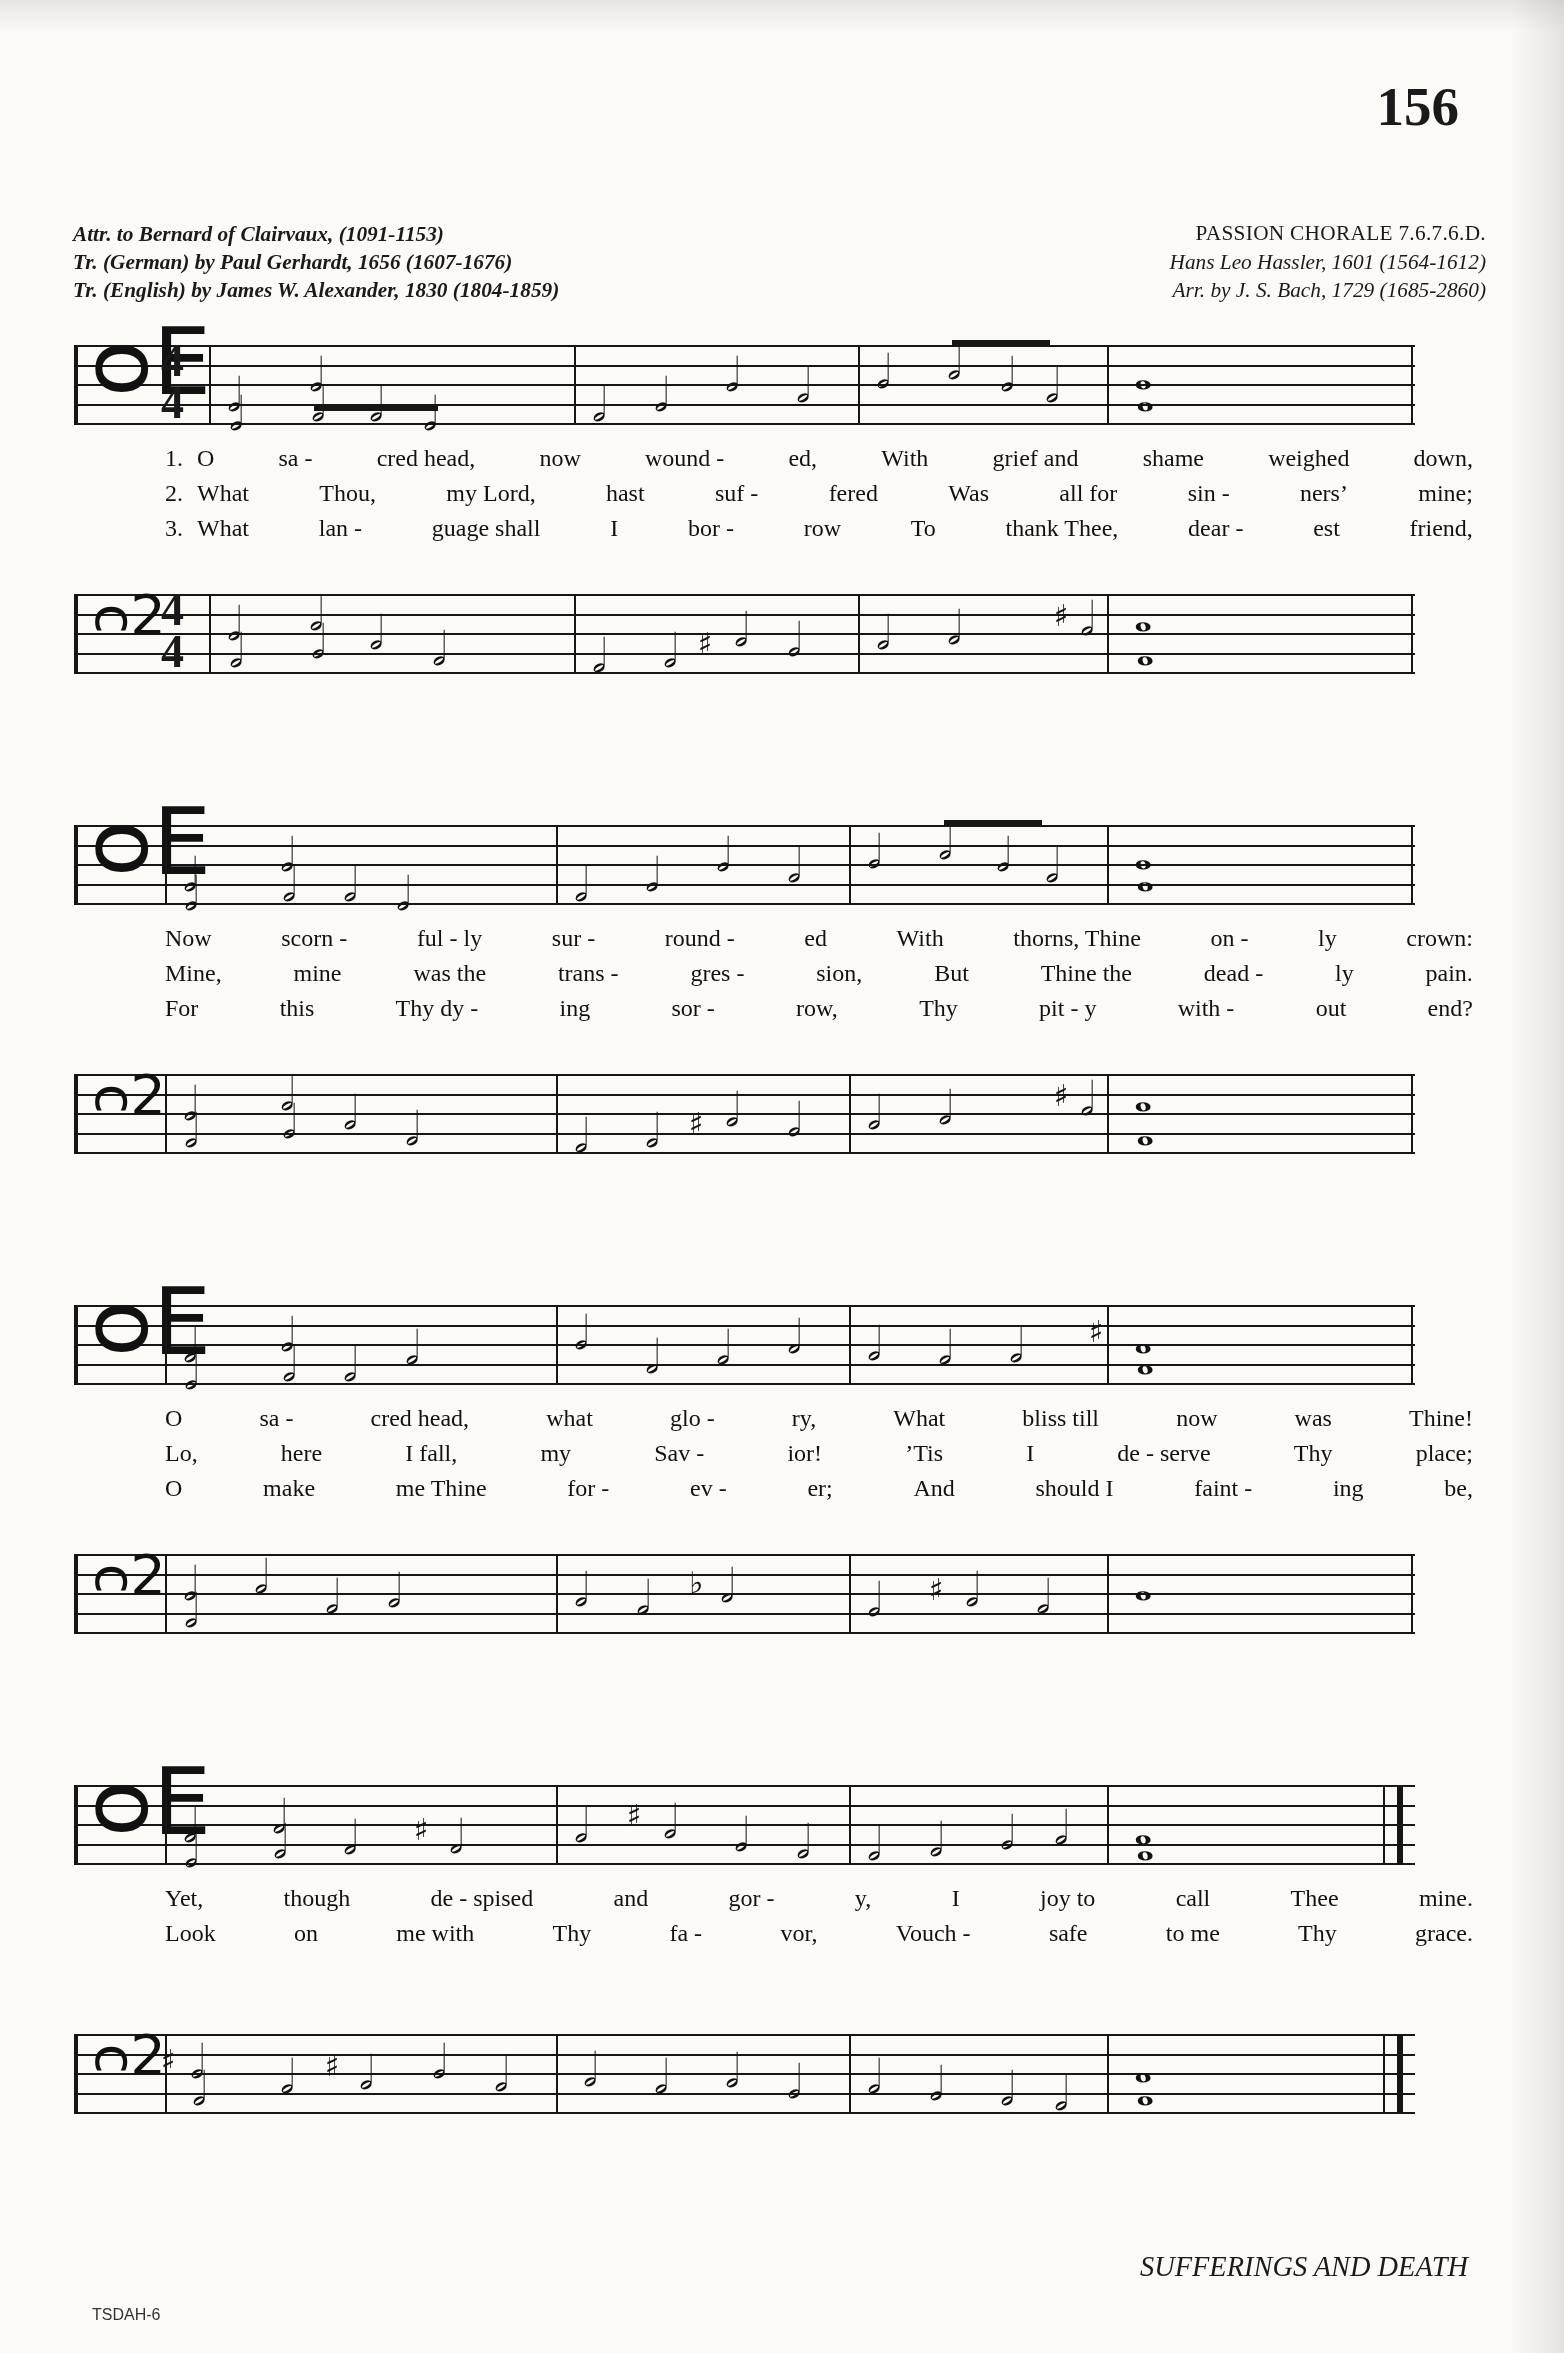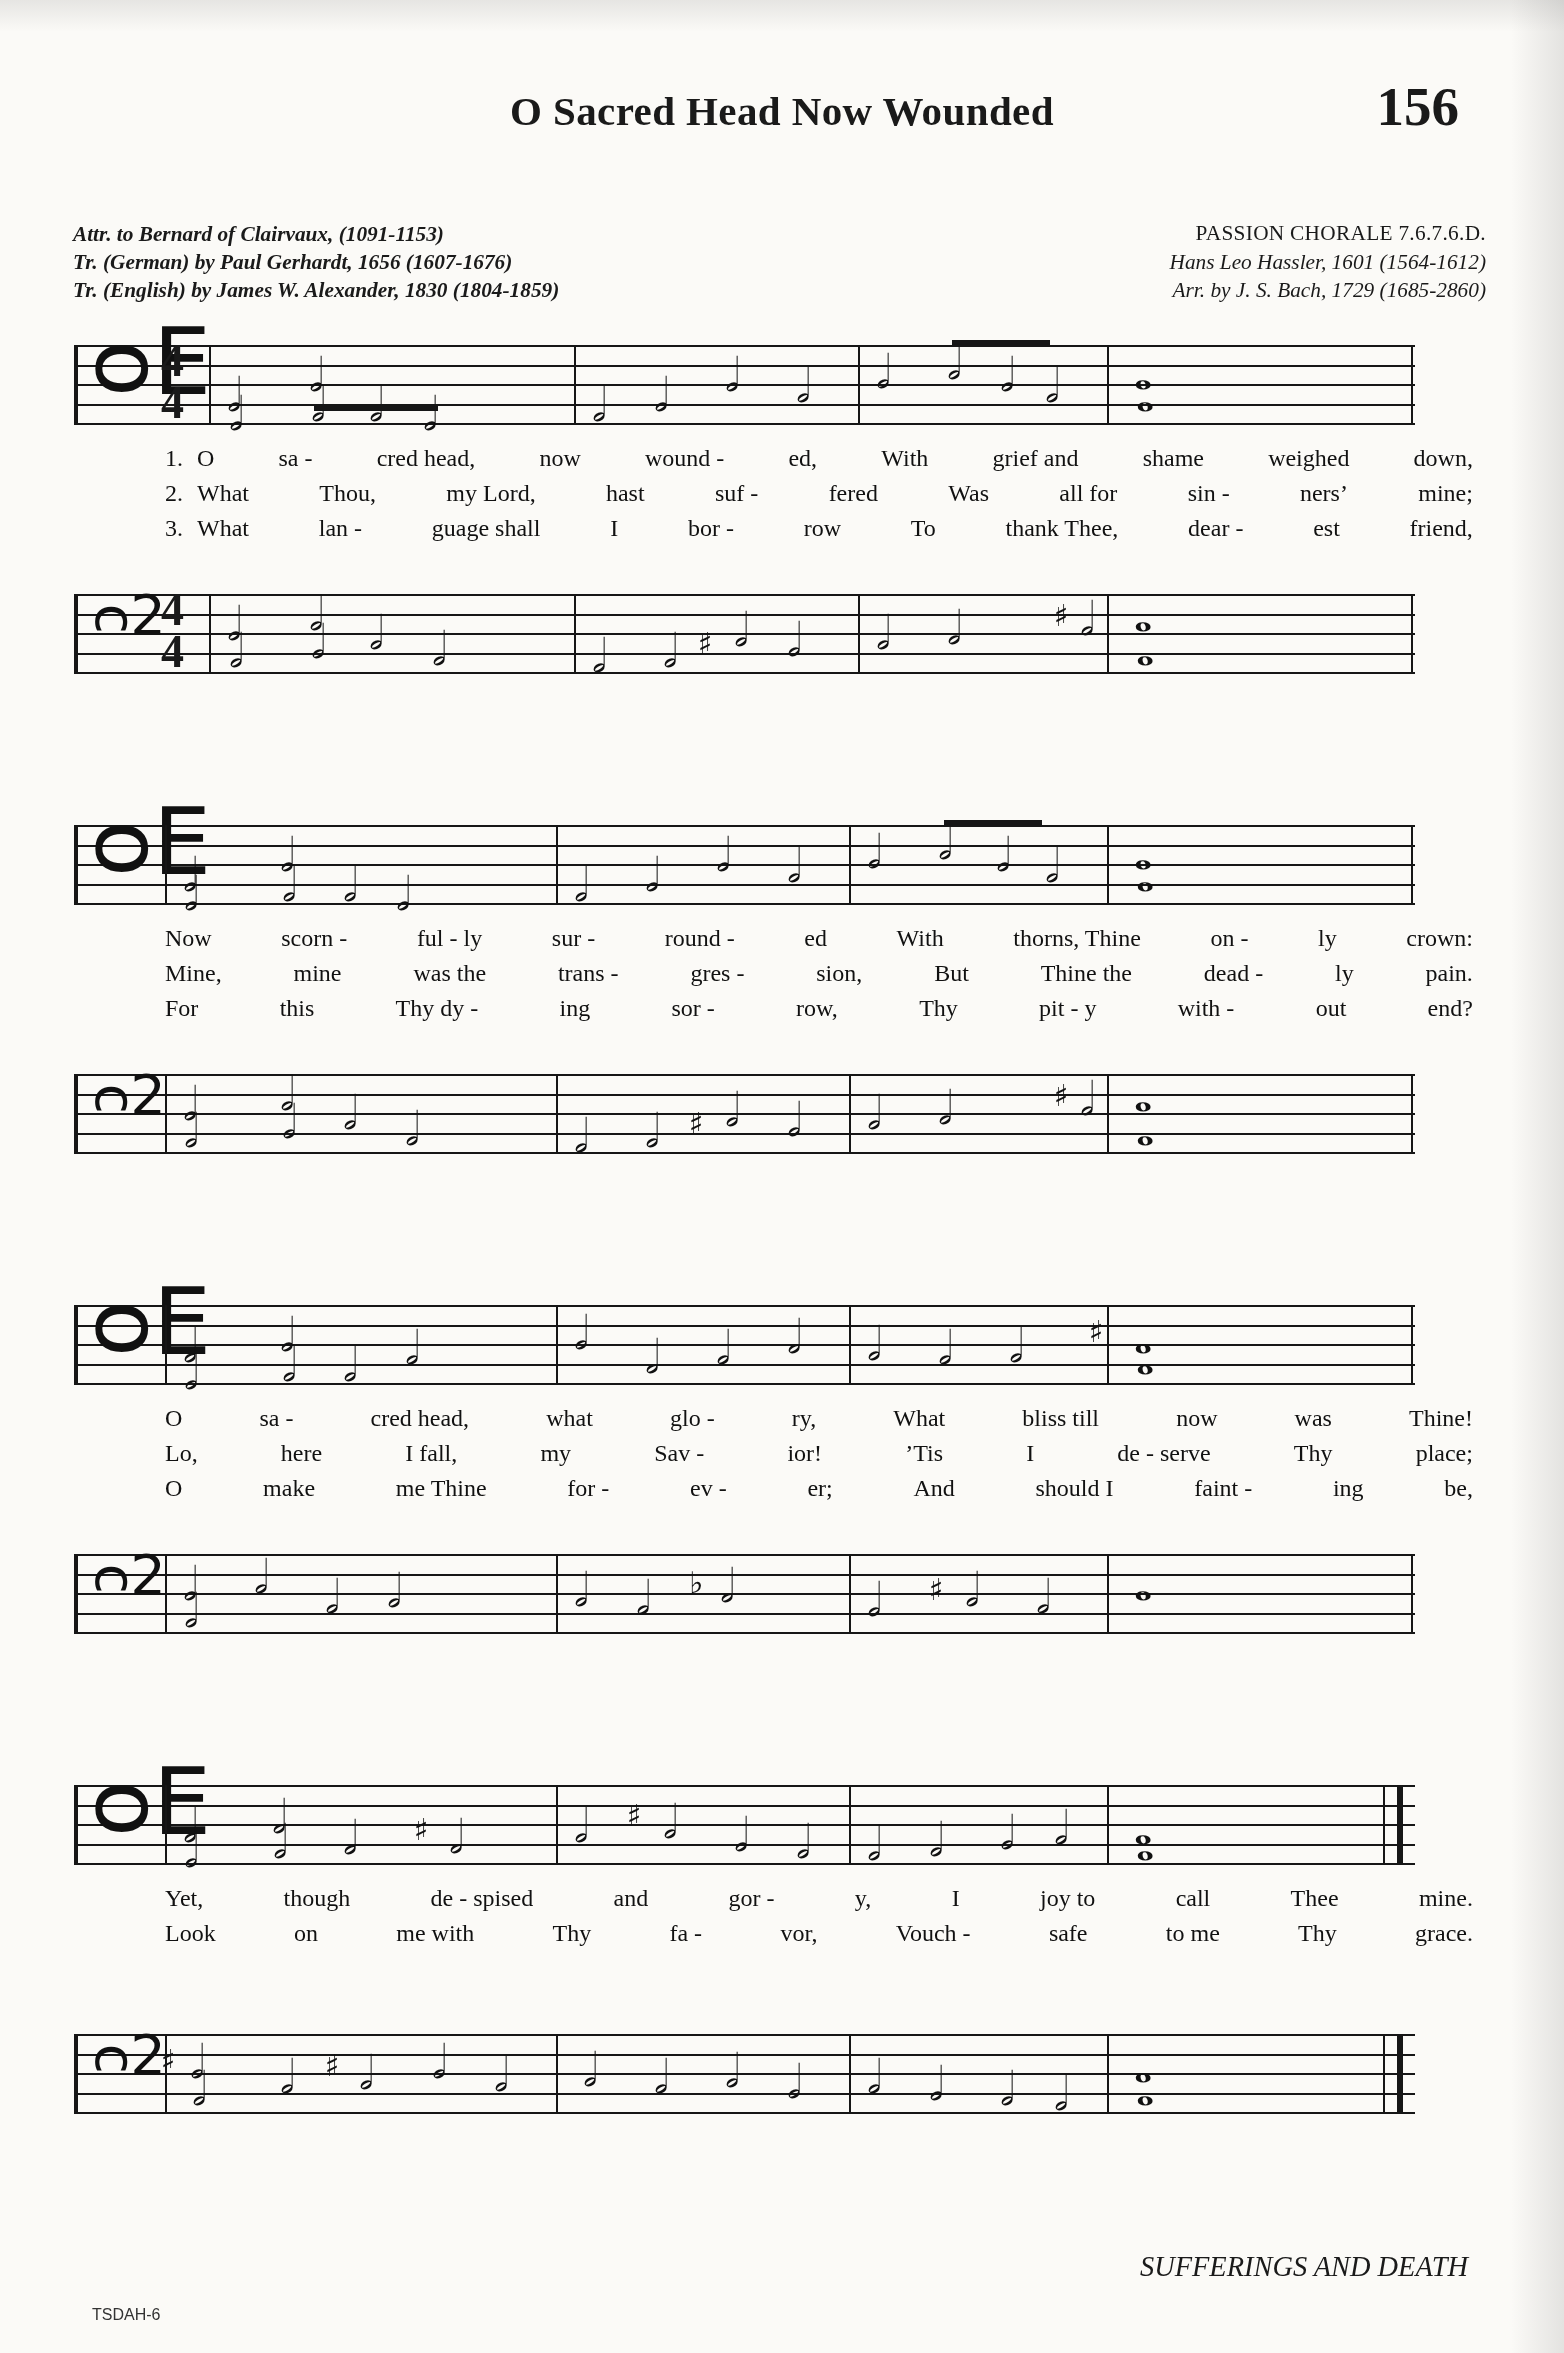--- a/index.html
+++ b/index.html
@@ -209,21 +209,20 @@
   }
 </style>
 </head>
 <body>
 
 <div class="page">
 
   <div class="scan-shade-top"></div>
   <div class="scan-shade-right"></div>
 
-  <div class="title">O Sacred Head Now Wounded</div>
   <div class="hymn-number">156</div>
 
   <div class="attrib-left">
     <div>Attr. to Bernard of Clairvaux, (1091-1153)</div>
     <div>Tr. (German) by Paul Gerhardt, 1656 (1607-1676)</div>
     <div>Tr. (English) by James W. Alexander, 1830 (1804-1859)</div>
   </div>
 
   <div class="attrib-right">
     <div class="tune-name">PASSION CHORALE 7.6.7.6.D.</div>

